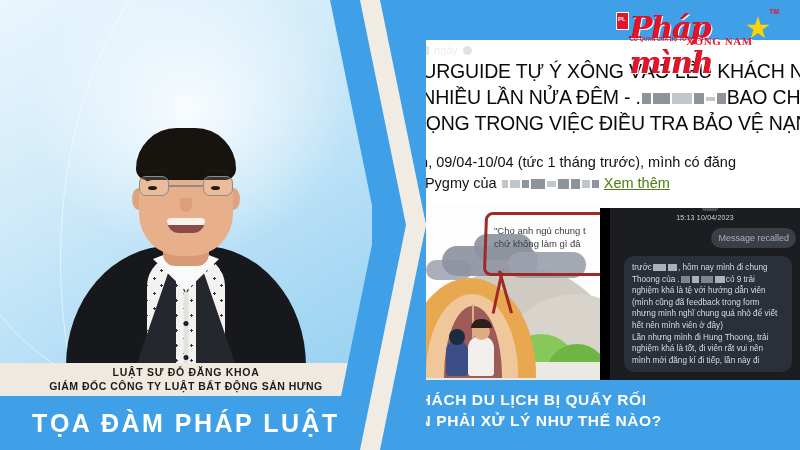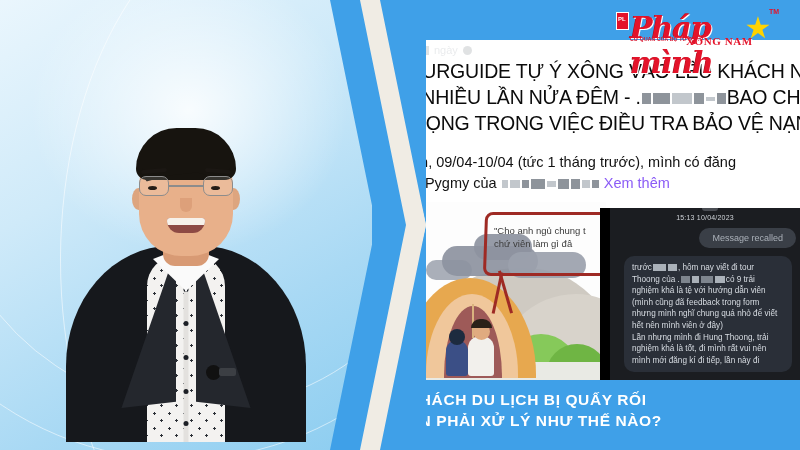--- a/index.html
+++ b/index.html
@@ -180,21 +180,21 @@
   .redact {
     display:inline-block; vertical-align:middle; background:#8e949b;
     filter:blur(.6px); margin:0 1px;
   }
   .redact.lite { background:#c2c7cc; }
 
   .body-txt {
     position:absolute; left:12px; top:112px; width:404px;
     font-size:14.5px; line-height:21px; color:#111; white-space:nowrap;
   }
-  .seemore { color:#8b5cf6; }
+  .seemore { color:#4d7c0f;text-decoration:underline; }
 
   
   .illus {
     position:absolute; left:4px; top:162px; width:206px; height:178px;
     background:#ffffff; overflow:hidden;
   }
   .il-sky { position:absolute; inset:0; background:#fdfdfd; }
   .il-hill {
     position:absolute; left:16px; bottom:0; width:200px; height:112px;
     background:#cfcac2; border-radius:100px 90px 0 0;
@@ -268,21 +268,21 @@
   }
   .chat-dark { position:absolute; left:0; top:0; width:200px; height:172px; background:#000; }
   .chat-in { position:absolute; left:10px; top:0; width:190px; height:172px; background:#1b1d21; }
   .chat-time {
     position:absolute; left:0; top:6px; width:190px; text-align:center;
     font-size:7px; color:#cfd3d8; letter-spacing:.2px;
   }
   .chat-notch { position:absolute; left:92px; top:0px; width:16px; height:3px;
     background:#4a4d53; border-radius:0 0 3px 3px; }
   .bub-out {
-    position:absolute; right:4px; top:20px; padding:5px 13px;
+    position:absolute; right:4px; top:20px; padding:5px 7px;
     background:#3a3f47; color:#aab0b8; font-size:9px; border-radius:11px;text-align:right;
   }
   .bub-in {
     position:absolute; left:14px; top:48px; width:168px; padding:6px 8px;
     background:#2a2f38; color:#d7dce2; font-size:8.2px; line-height:11.6px;
     border-radius:10px;
   }
   .cblk { display:inline-block; background:#7e858e; filter:blur(.6px);
     vertical-align:middle; height:7px; margin:0 1px; }
   .cblk.lt { background:#aab1b9; }
@@ -356,20 +356,27 @@
       <div class="p-bridge"></div>
       <div class="p-eye-l"></div>
       <div class="p-eye-r"></div>
       <div class="p-nose"></div>
       <div class="p-mouth">
         <div class="p-teeth"></div>
       </div>
       <div class="p-mic"></div>
     </div>
 
+    <div class="plate">
+      <div class="plate-n1">LUẬT SƯ ĐỖ ĐĂNG KHOA</div>
+      <div class="plate-n2">GIÁM ĐỐC CÔNG TY LUẬT BẤT ĐỘNG SẢN HƯNG</div>
+    </div>
+    <div class="showtitle">
+      <span>TỌA ĐÀM PHÁP LUẬT</span>
+    </div>
   </div>
 
   <div class="right-panel"></div>
 
   <div class="shot">
 
     <div class="shot-faint">
       <span class="blk" style="width:11px"></span>
       <span class="blk" style="width:11px"></span>
       <span class="faint-txt">ngày</span>
@@ -411,39 +418,39 @@
         <div class="tent-pole"></div>
       </div>
       <div class="tent-flapL"></div>
       <div class="fig-w"></div>
       <div class="fig-m"></div>
       <div class="bubble"></div>
       <div class="bubble-tail"></div>
       <div class="bubble-tail2"></div>
       <div class="bub-txt">
         <div>"Cho anh ngủ chung t</div>
-        <div>chứ viên làm gì đâ</div>
+        <div>chứ không làm gì đâ</div>
       </div>
     </div>
 
     <div class="chat">
       <div class="chat-dark"></div>
       <div class="chat-in">
         <div class="chat-notch"></div>
         <div class="chat-time">15:13 10/04/2023</div>
         <div class="bub-out">Message recalled</div>
         <div class="bub-in">
-          <span>trước</span><span class="cblk lt" style="width:13px"></span><span class="cblk lt" style="width:9px"></span><span>, hôm nay viết đi tour</span><br>
+          <span>trước</span><span class="cblk lt" style="width:13px"></span><span class="cblk lt" style="width:9px"></span><span>, hôm nay mình đi chung</span><br>
           <span>Thoong của .</span><span class="cblk" style="width:9px"></span><span class="cblk lt" style="width:7px"></span><span class="cblk" style="width:12px"></span><span class="cblk lt" style="width:10px"></span><span>có 9 trải</span><br>
           <span>nghiệm khá là tệ với hướng dẫn viên</span><br>
           <span>(mình cũng đã feedback trong form</span><br>
           <span>nhưng mình nghĩ chung quá nhỏ để viết</span><br>
           <span>hết nên mình viên ở đây)</span><br>
           <span>Lần nhưng mình đi Hung Thoong, trải</span><br>
-          <span>nghiệm khá là tốt, đi mình rất vui nên</span><br>
+          <span>nghiệm khá là tốt, đi viên rất vui nên</span><br>
           <span>mình mới đăng kí đi tiếp, lần này đi</span>
         </div>
       </div>
     </div>
   </div>
 
   <div class="caption">
     <div class="cap-l1">KHÁCH DU LỊCH BỊ QUẤY RỐI</div>
     <div class="cap-l2">CẦN PHẢI XỬ LÝ NHƯ THẾ NÀO?</div>
   </div>

